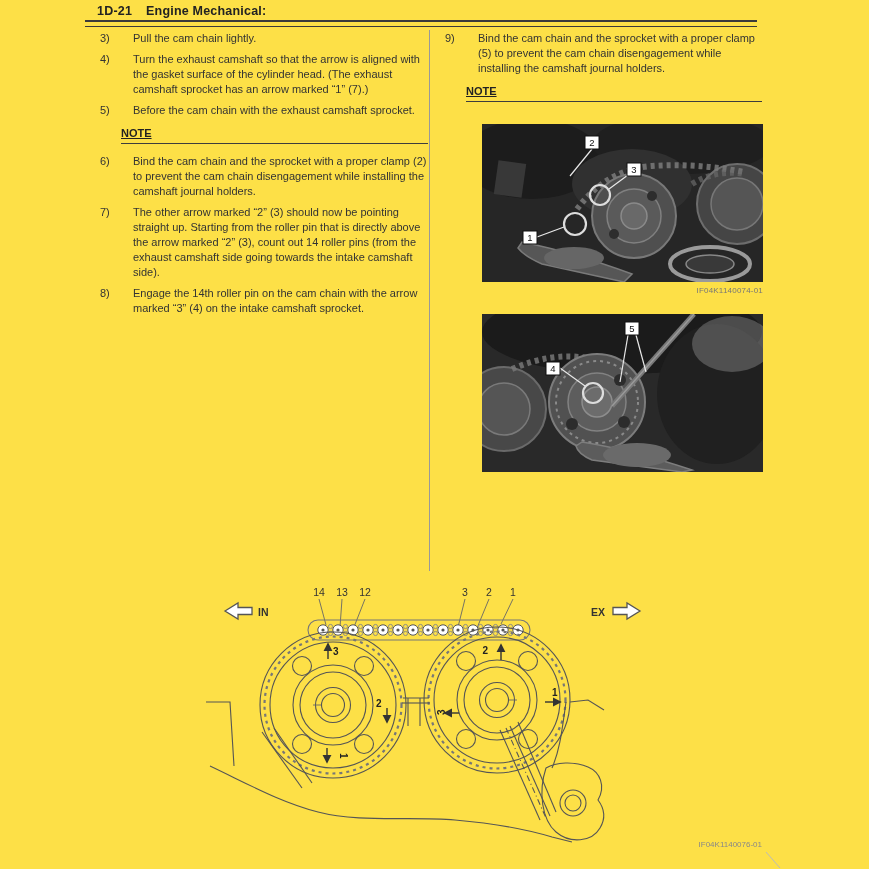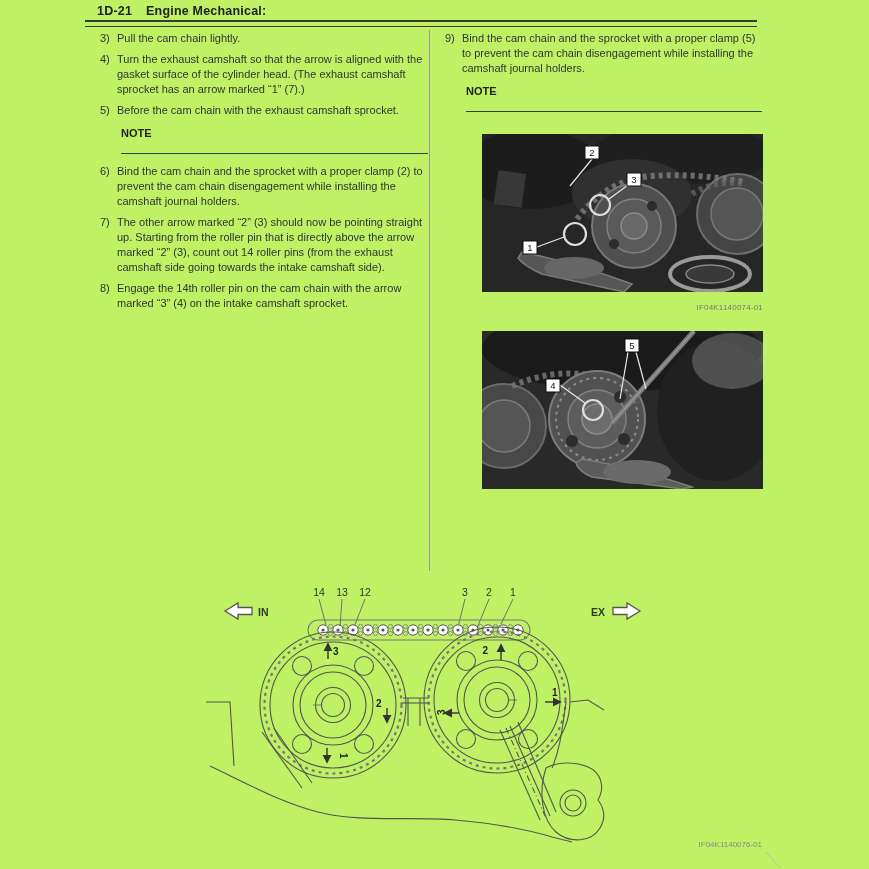--- a/index.html
+++ b/index.html
@@ -1,40 +1,40 @@
 <!DOCTYPE html>
 <html><head>
 <meta charset="utf-8">
 <style>
   html,body{margin:0;padding:0;background:#fff;}
   .page{
-    position:relative;width:869px;height:869px;background:#bef264;overflow:hidden;
+    position:relative;width:869px;height:869px;background:#fde047;overflow:hidden;
     font-family:"Liberation Sans",sans-serif;color:#333;
   }
   
   .hdr{position:absolute;left:97px;top:4px;font-size:12.5px;font-weight:bold;color:#222;letter-spacing:.2px;}
   .hdr .sec{margin-right:14px;}
   .hdr-rule{position:absolute;left:85px;top:20px;width:672px;height:4px;
     border-top:2.5px solid #3a3a3a;border-bottom:1px solid #3a3a3a;}
   
   .col{position:absolute;top:31px;font-size:11px;line-height:15px;}
   .col-left{left:100px;width:328px;}
   .col-right{left:445px;width:317px;}
   .divider{position:absolute;left:429px;top:30px;width:1px;height:541px;background:#999;}
   .step{display:flex;margin:0 0 6px 0;}
   .step .num{flex:none;width:17px;}
-  .step .txt{flex:1;}
+  .step .txt{flex:1;margin-left:16px;}
   .note{margin:8px 0 10px 21px;}
-  .note .note-label{font-weight:bold;color:#222;border-bottom:1.5px solid #3d3d3d;padding-bottom:12px;}
+  .note .note-label{font-weight:bold;color:#222;border-bottom:1.5px solid #3d3d3d;padding-bottom:2px;text-decoration:underline;}
   .note .note-text{font-weight:bold;color:#222;padding:3px 0 6px 0;border-bottom:1.5px solid #3d3d3d;}
   
   .figure{margin:22px 0 0 37px;width:281px;}
   .figure.second{margin-top:16px;}
   .figure svg{display:block;}
-  .fig-caption{font-size:8px;color:#777;text-align:right;margin-top:8px;letter-spacing:.2px;}
+  .fig-caption{font-size:8px;color:#777;text-align:right;margin-top:1px;letter-spacing:.2px;}
   
   .diagram{position:absolute;left:200px;top:580px;width:592px;height:289px;}
   .dcap{fill:#888;font-size:8px;font-family:"Liberation Sans",sans-serif;}
   .dlabel{fill:#333;font-size:10.5px;font-family:"Liberation Sans",sans-serif;}
   .dsmall{fill:#222;font-size:10px;font-weight:bold;font-family:"Liberation Sans",sans-serif;}
   .ln{stroke:#555;fill:none;stroke-width:1.1;}
   .lnthin{stroke:#666;fill:none;stroke-width:.9;}
   .callout-num{font-size:9.5px;fill:#111;font-family:"Liberation Sans",sans-serif;}
 </style>
 </head>

